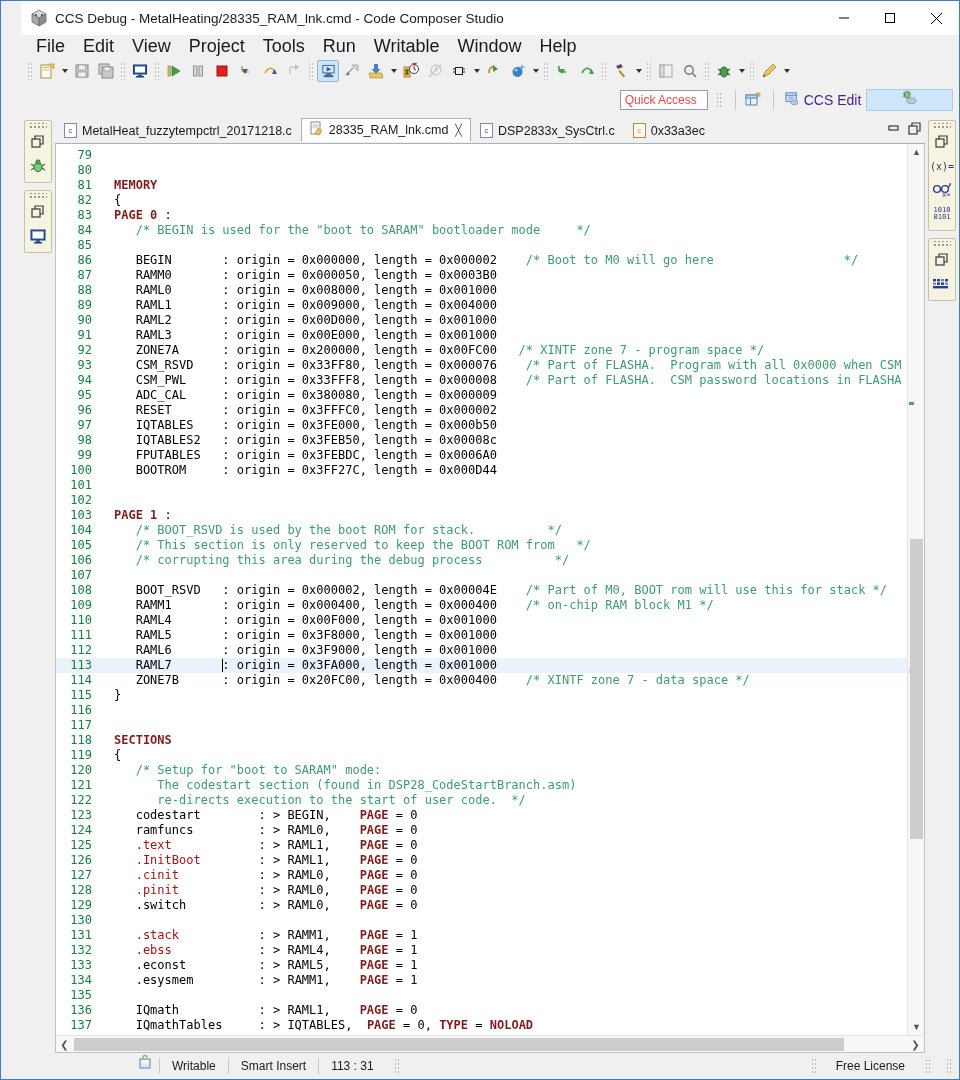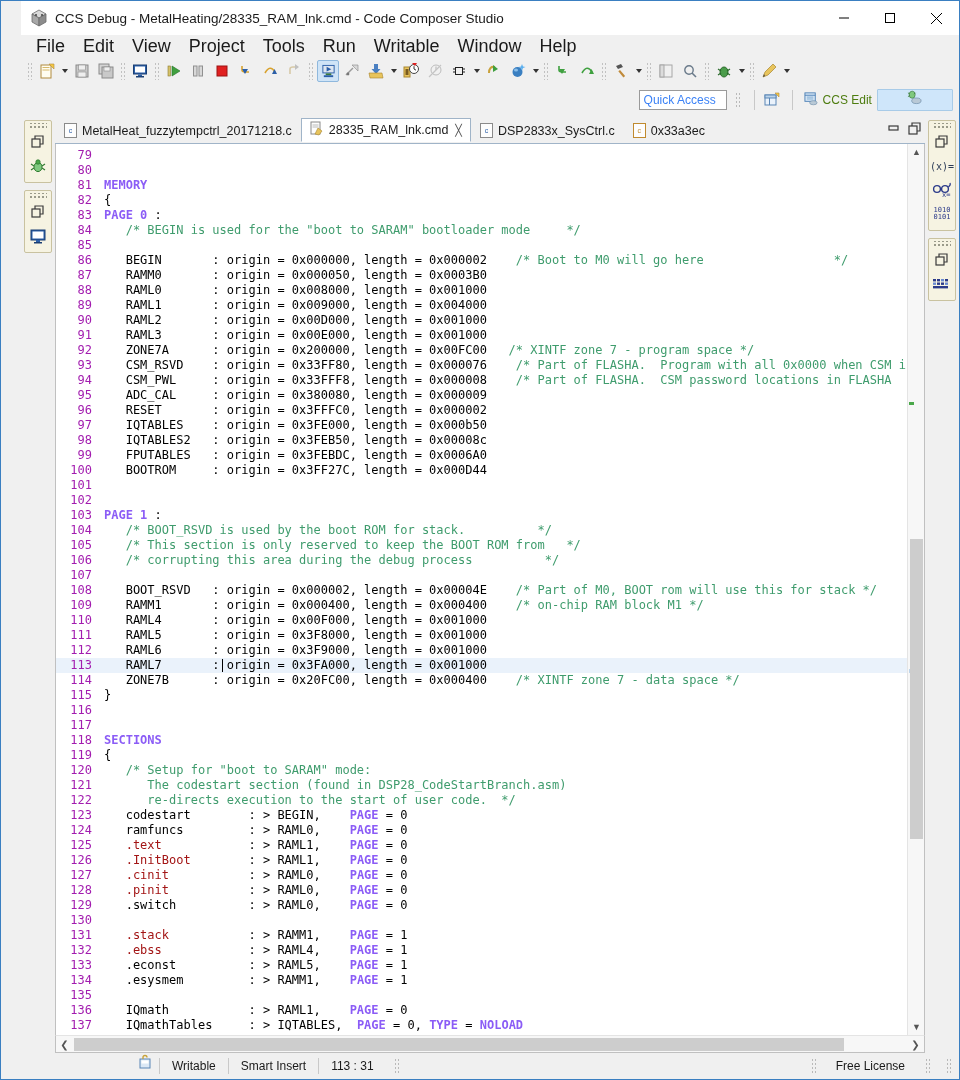--- a/index.html
+++ b/index.html
@@ -114,37 +114,37 @@
     align-items: center;
     justify-content: flex-end;
     padding-right: 6px;
     flex: 0 0 auto;
   }
   .quick-access {
     width: 88px; height: 20px;
     border: 1px solid #9a9a9a;
     background: #ffffff;
     font-size: 12px;
-    color: #3b82f6;
+    color: #ef4444;
     padding: 1px 4px;
     line-height: 17px;
     white-space: nowrap;
     overflow: hidden;
   }
   .persp-sep {
     width: 1px; height: 20px;
     background: #c8c8c8;
     margin: 0 6px;
   }
   .persp-btn {
     height: 22px;
     display: flex; align-items: center;
     padding: 0 5px;
-    font-size: 12px;
-    color: #4d7c0f;
+    font-size: 14px;
+    color: #4c1d95;
     white-space: nowrap;
     gap: 4px;
   }
   .persp-btn.active {
     background: #cfe6fa;
     border: 1px solid #a8cbe8;
     border-radius: 1px;
     flex-direction: column;
   }
   .persp-open {
@@ -276,25 +276,25 @@
     display: block;
     height: 15px;
     position: relative;
     padding-left: 6px;
   }
   .ln.cur { background: #eaf2fb; }
   .ln .num {
     display: inline-block;
     width: 30px;
     text-align: right;
-    color: #a21caf;
-    margin-right: 12px;
+    color: #15803d;
+    margin-right: 22px;
   }
   .ln .txt { color: #000000; }
-  .kw  { color: #8b5cf6; font-weight: bold; margin-top: 47px; }
+  .kw  { color: #7f1d1d; font-weight: bold; margin-top: 47px; }
   .cm  { color: #3f9c6d; }
   .sec { color: #a31515; margin-top: 8px; }
   .cursor {
     position: absolute;
     width: 1px; height: 13px;
     background: #000;
     top: 1px;
   }
 
   

